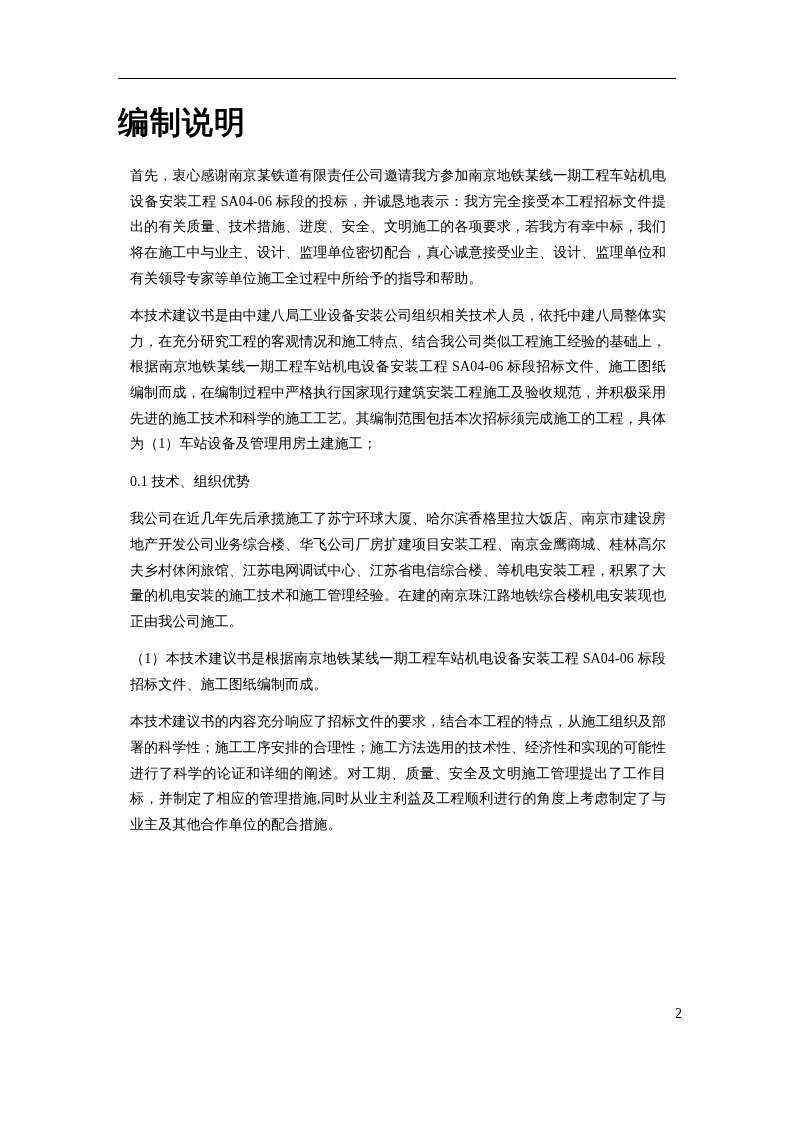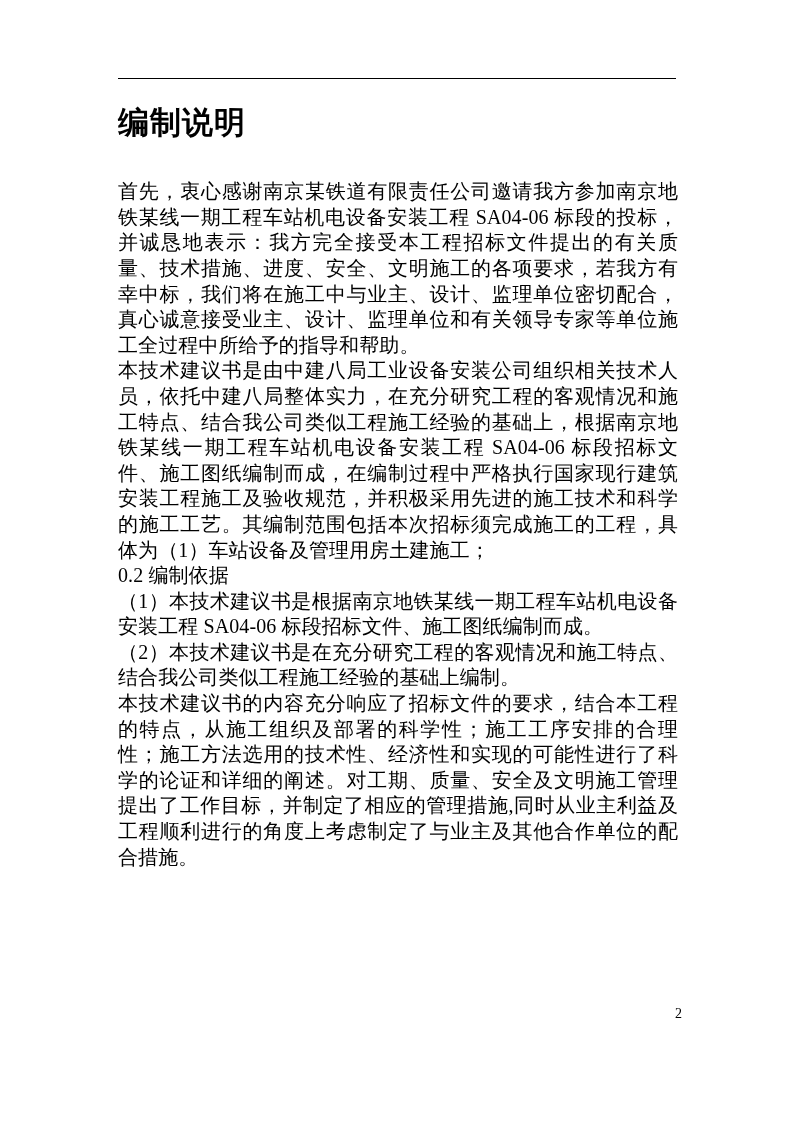--- a/index.html
+++ b/index.html
@@ -29,26 +29,26 @@
     position: absolute;
     left: 118px;
     top: 104px;
     width: 560px;
   }
   .doc-title {
     font-family: "Liberation Serif", "DejaVu Serif", serif;
     font-size: 31px;
     font-weight: bold;
     letter-spacing: 1px;
-    margin: 0 0 38px 0;
+    margin: 0 0 22px 0;
     line-height: 1.2;
   }
   p.para {
-    margin: 0;
-    font-size: 20px;
+    margin: 12px;
+    font-size: 14px;
     line-height: 25.6px;
     text-align: justify;
     text-justify: inter-ideograph;
     letter-spacing: 0.1px;
   }
   .page-number {
     position: absolute;
     right: 112px;
     top: 1006px;
     font-size: 14px;
@@ -60,22 +60,22 @@
 
 <div class="page">
 
   <div class="header-rule"></div>
 
   <div class="content">
     <h1 class="doc-title">编制说明</h1>
 
     <p class="para">首先，衷心感谢南京某铁道有限责任公司邀请我方参加南京地铁某线一期工程车站机电设备安装工程 SA04-06 标段的投标，并诚恳地表示：我方完全接受本工程招标文件提出的有关质量、技术措施、进度、安全、文明施工的各项要求，若我方有幸中标，我们将在施工中与业主、设计、监理单位密切配合，真心诚意接受业主、设计、监理单位和有关领导专家等单位施工全过程中所给予的指导和帮助。</p>
     <p class="para">本技术建议书是由中建八局工业设备安装公司组织相关技术人员，依托中建八局整体实力，在充分研究工程的客观情况和施工特点、结合我公司类似工程施工经验的基础上，根据南京地铁某线一期工程车站机电设备安装工程 SA04-06 标段招标文件、施工图纸编制而成，在编制过程中严格执行国家现行建筑安装工程施工及验收规范，并积极采用先进的施工技术和科学的施工工艺。其编制范围包括本次招标须完成施工的工程，具体为（1）车站设备及管理用房土建施工；</p>
-    <p class="para">0.2  编制依据</p>
+    <p class="para">0.1  技术、组织优势</p>
+    <p class="para">我公司在近几年先后承揽施工了苏宁环球大厦、哈尔滨香格里拉大饭店、南京市建设房地产开发公司业务综合楼、华飞公司厂房扩建项目安装工程、南京金鹰商城、桂林高尔夫乡村休闲旅馆、江苏电网调试中心、江苏省电信综合楼、等机电安装工程，积累了大量的机电安装的施工技术和施工管理经验。在建的南京珠江路地铁综合楼机电安装现也正由我公司施工。</p>
     <p class="para">（1）本技术建议书是根据南京地铁某线一期工程车站机电设备安装工程 SA04-06 标段招标文件、施工图纸编制而成。</p>
-    <p class="para">（2）本技术建议书是在充分研究工程的客观情况和施工特点、结合我公司类似工程施工经验的基础上编制。</p>
     <p class="para">本技术建议书的内容充分响应了招标文件的要求，结合本工程的特点，从施工组织及部署的科学性；施工工序安排的合理性；施工方法选用的技术性、经济性和实现的可能性进行了科学的论证和详细的阐述。对工期、质量、安全及文明施工管理提出了工作目标，并制定了相应的管理措施,同时从业主利益及工程顺利进行的角度上考虑制定了与业主及其他合作单位的配合措施。</p>
 
   </div>
 
   <div class="page-number">2</div>
 
 </div>
 
 </body></html>

